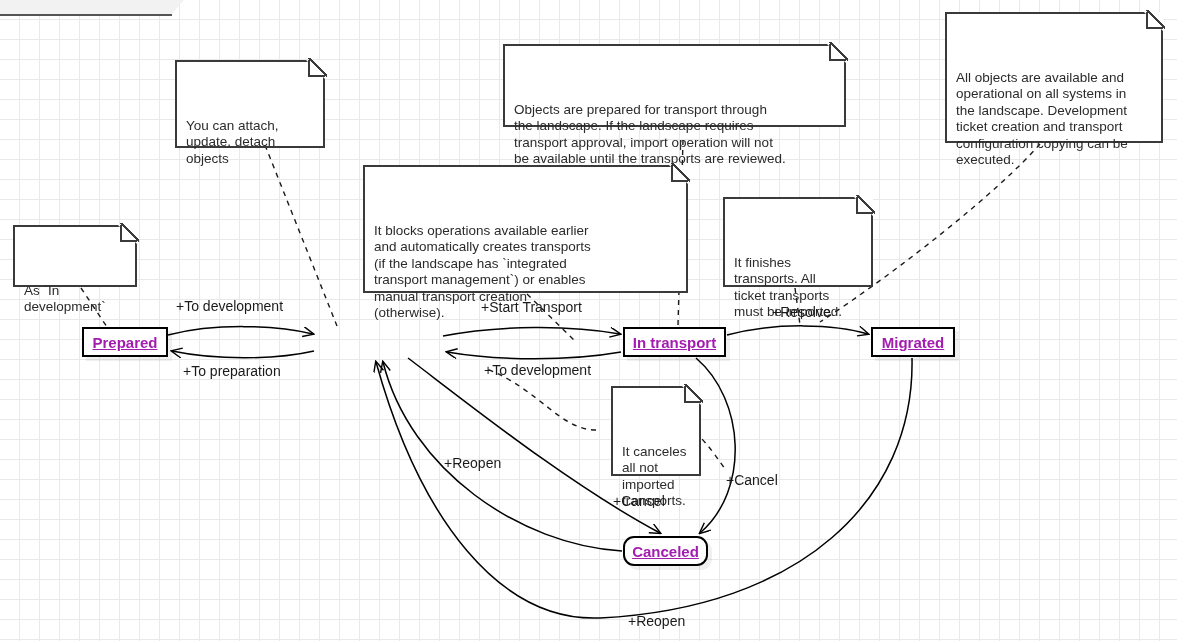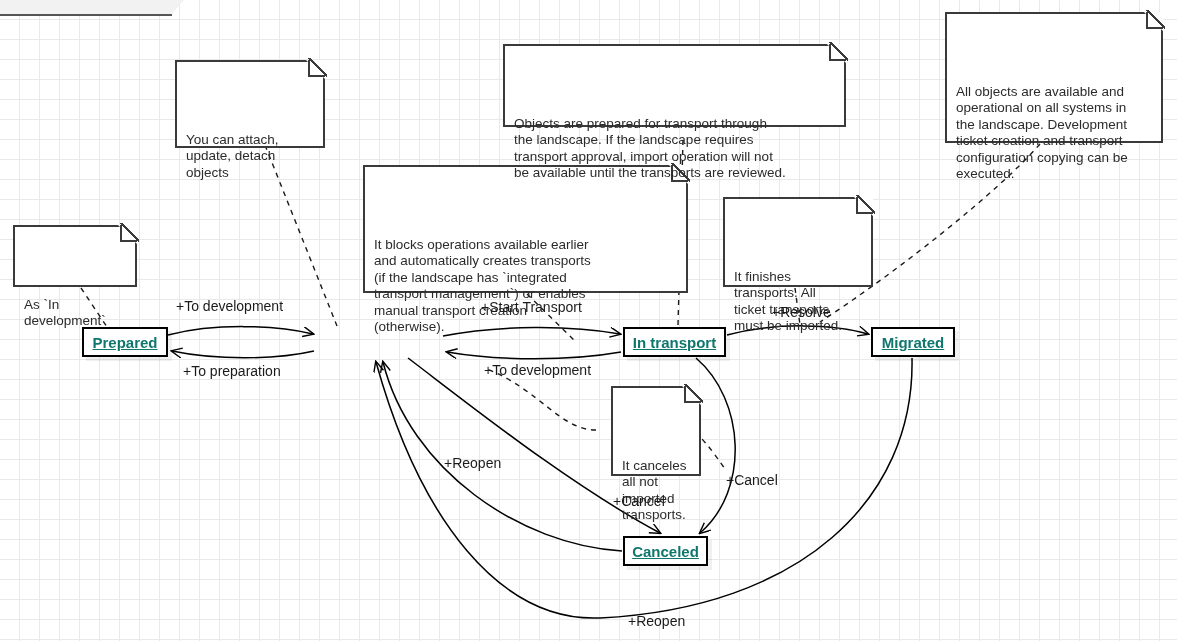--- a/index.html
+++ b/index.html
@@ -39,33 +39,33 @@
     position:absolute;
     background:#ffffff;
     border:2px solid #000000;
     box-sizing:border-box;
     display:flex;align-items:center;justify-content:center;
     box-shadow:4px 4px 0 rgba(0,0,0,0.06);
   }
   .state .label{
     font-weight:bold;
     font-size:15px;
-    color:#0f766e;
+    color:#a21caf;
     text-decoration:underline;
     white-space:nowrap;
     line-height:1;
   }
 
   
   .note{
     position:absolute;
     background:#ffffff;
     border:2px solid #3a3a3a;
     box-sizing:border-box;
-    padding:20px 8px 6px 9px;
+    padding:6px 8px 6px 9px;
     font-size:13.5px;
     line-height:16.5px;
     color:#2b2b2b;
     white-space:pre-line;
   }
   .note .fold{
     position:absolute;right:-2px;top:-2px;
     width:17px;height:17px;
     background:linear-gradient(225deg,#ffffff 50%, transparent 50%);
     border-left:2px solid #3a3a3a;
@@ -143,21 +143,21 @@
 
 
   <div class="state" style="left:623px;top:327px;width:103px;height:30px;">
     <span class="label">In transport</span>
   </div>
 
   <div class="state" style="left:871px;top:327px;width:84px;height:30px;">
     <span class="label">Migrated</span>
   </div>
 
-  <div class="state" style="left:623px;top:536px;width:85px;height:30px;">
+  <div class="state" style="left:623px;top:536px;width:85px;height:30px;border-radius:11px;">
     <span class="label">Canceled</span>
   </div>
 
   <div class="note" style="left:175px;top:60px;width:150px;height:88px;">
     <div class="fold-mask"></div>
     <div class="fold"></div>
     <span>You can attach,
 update, detach
 objects</span>
   </div>

